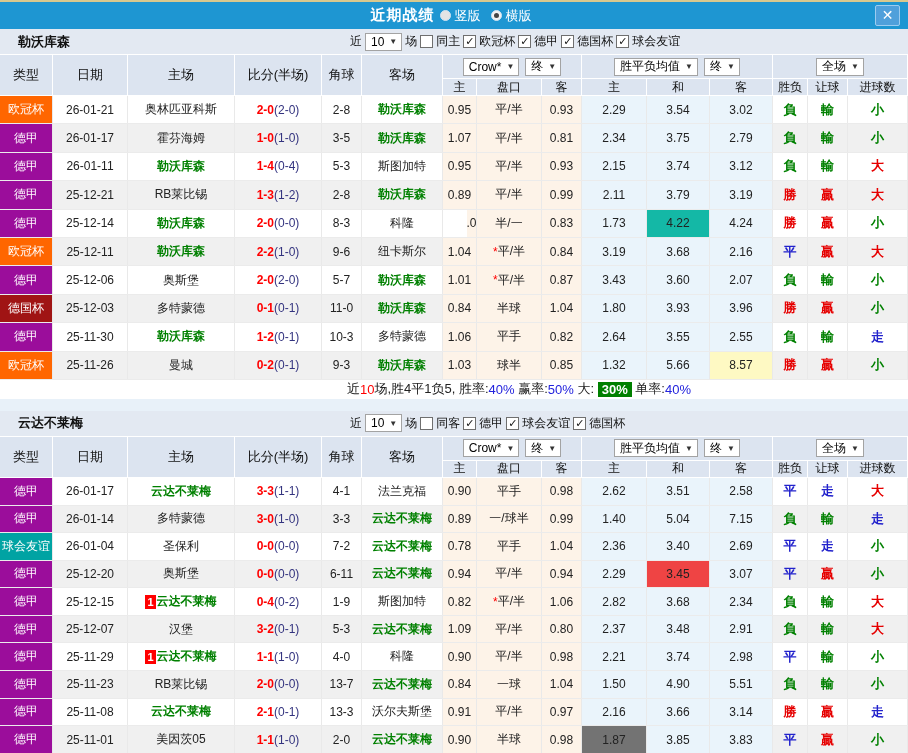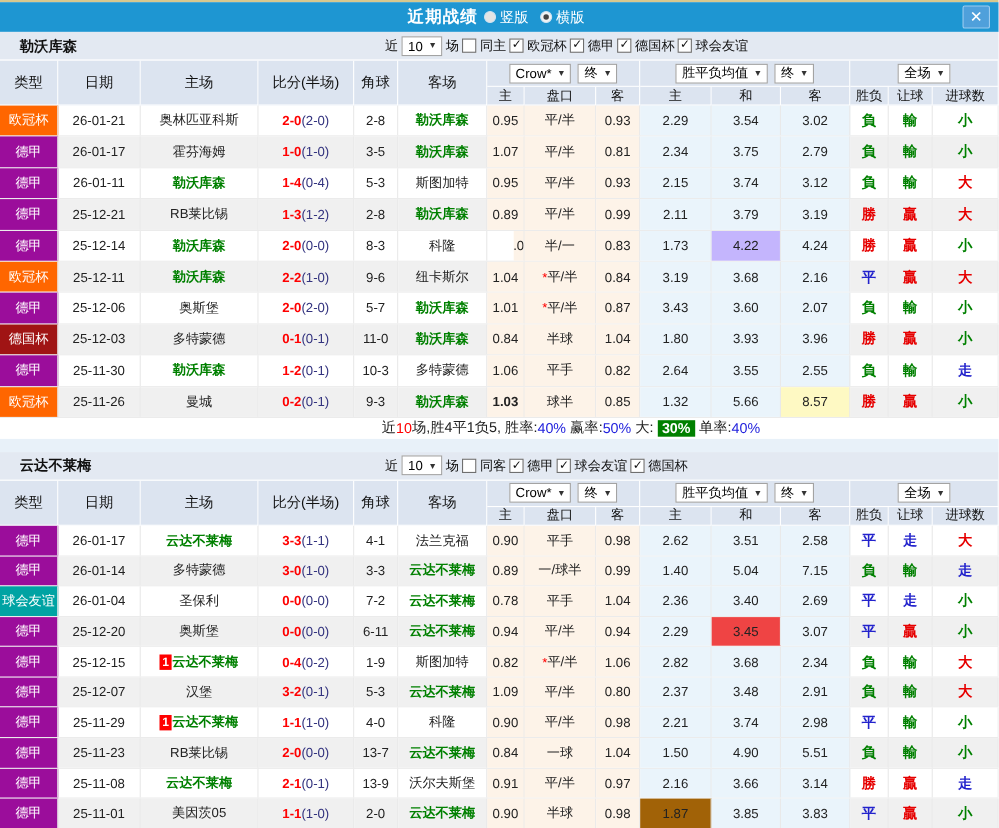--- a/index.html
+++ b/index.html
@@ -277,21 +277,21 @@
           <div class="plaincell">8-3</div>
           <div class="plaincell">
             <span class="">科隆</span>
           </div>
           <div class="odds" style="background:#FDF3E8;margin-left:24px;">1.05</div>
           <div style="background:#FDF3E8;">
             <span>半/一</span>
           </div>
           <div class="odds" style="background:#FDF3E8;">0.83</div>
           <div class="odds" style="background:#EAF4FB;">1.73</div>
-          <div class="odds" style="background:#c4b5fd;">4.22</div>
+          <div class="odds" style="background:#14b8a6;">4.22</div>
           <div class="odds" style="background:#EAF4FB;">4.24</div>
           <div class="plaincell">
             <span class="reschar" style="color:#E60000;">勝</span>
           </div>
           <div class="plaincell">
             <span class="reschar" style="color:#E60000;">贏</span>
           </div>
           <div class="plaincell">
             <span class="reschar" style="color:#008000;">小</span>
           </div>
@@ -433,21 +433,21 @@
             <span class="">曼城</span>
           </div>
           <div class="plaincell">
             <span class="ft">0-2</span>
             <span class="ht">(0-1)</span>
           </div>
           <div class="plaincell">9-3</div>
           <div class="plaincell">
             <span class="focus-team">勒沃库森</span>
           </div>
-          <div class="odds" style="background:#FDF3E8;font-weight:bold;">1.03</div>
+          <div class="odds" style="background:#FDF3E8;">1.03</div>
           <div style="background:#FDF3E8;">
             <span>球半</span>
           </div>
           <div class="odds" style="background:#FDF3E8;">0.85</div>
           <div class="odds" style="background:#EAF4FB;">1.32</div>
           <div class="odds" style="background:#EAF4FB;">5.66</div>
           <div class="odds" style="background:#fef9c3;">8.57</div>
           <div class="plaincell">
             <span class="reschar" style="color:#E60000;">勝</span>
           </div>
@@ -801,21 +801,21 @@
         <div class="row grid15" style="height:27.6px;">
           <div class="c-type" style="background:#9B0D9B;">德甲</div>
           <div class="plaincell">25-11-08</div>
           <div class="plaincell">
             <span class="focus-team">云达不莱梅</span>
           </div>
           <div class="plaincell">
             <span class="ft">2-1</span>
             <span class="ht">(0-1)</span>
           </div>
-          <div class="plaincell">13-9</div>
+          <div class="plaincell">13-3</div>
           <div class="plaincell">
             <span class="">沃尔夫斯堡</span>
           </div>
           <div class="odds" style="background:#FDF3E8;">0.91</div>
           <div style="background:#FDF3E8;">
             <span>平/半</span>
           </div>
           <div class="odds" style="background:#FDF3E8;">0.97</div>
           <div class="odds" style="background:#EAF4FB;">2.16</div>
           <div class="odds" style="background:#EAF4FB;">3.66</div>
@@ -842,21 +842,21 @@
           </div>
           <div class="plaincell">2-0</div>
           <div class="plaincell">
             <span class="focus-team">云达不莱梅</span>
           </div>
           <div class="odds" style="background:#FDF3E8;">0.90</div>
           <div style="background:#FDF3E8;">
             <span>半球</span>
           </div>
           <div class="odds" style="background:#FDF3E8;">0.98</div>
-          <div class="odds" style="background:#a16207;text-align:right;">1.87</div>
+          <div class="odds" style="background:#737373;text-align:right;">1.87</div>
           <div class="odds" style="background:#EAF4FB;">3.85</div>
           <div class="odds" style="background:#EAF4FB;">3.83</div>
           <div class="plaincell">
             <span class="reschar" style="color:#2222CC;">平</span>
           </div>
           <div class="plaincell">
             <span class="reschar" style="color:#E60000;">贏</span>
           </div>
           <div class="plaincell">
             <span class="reschar" style="color:#008000;">小</span>

